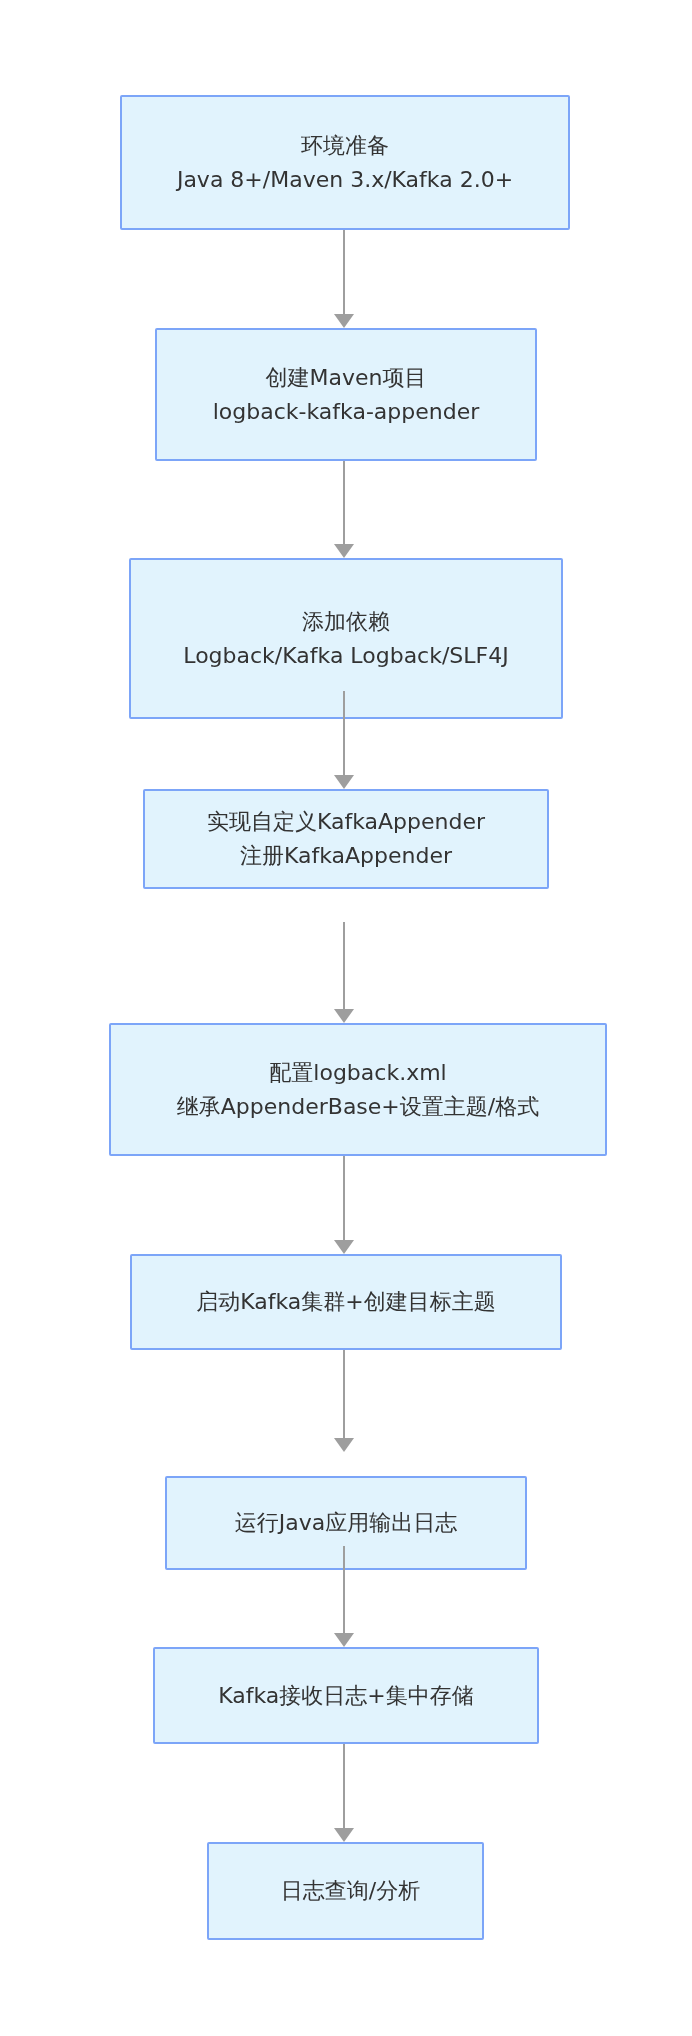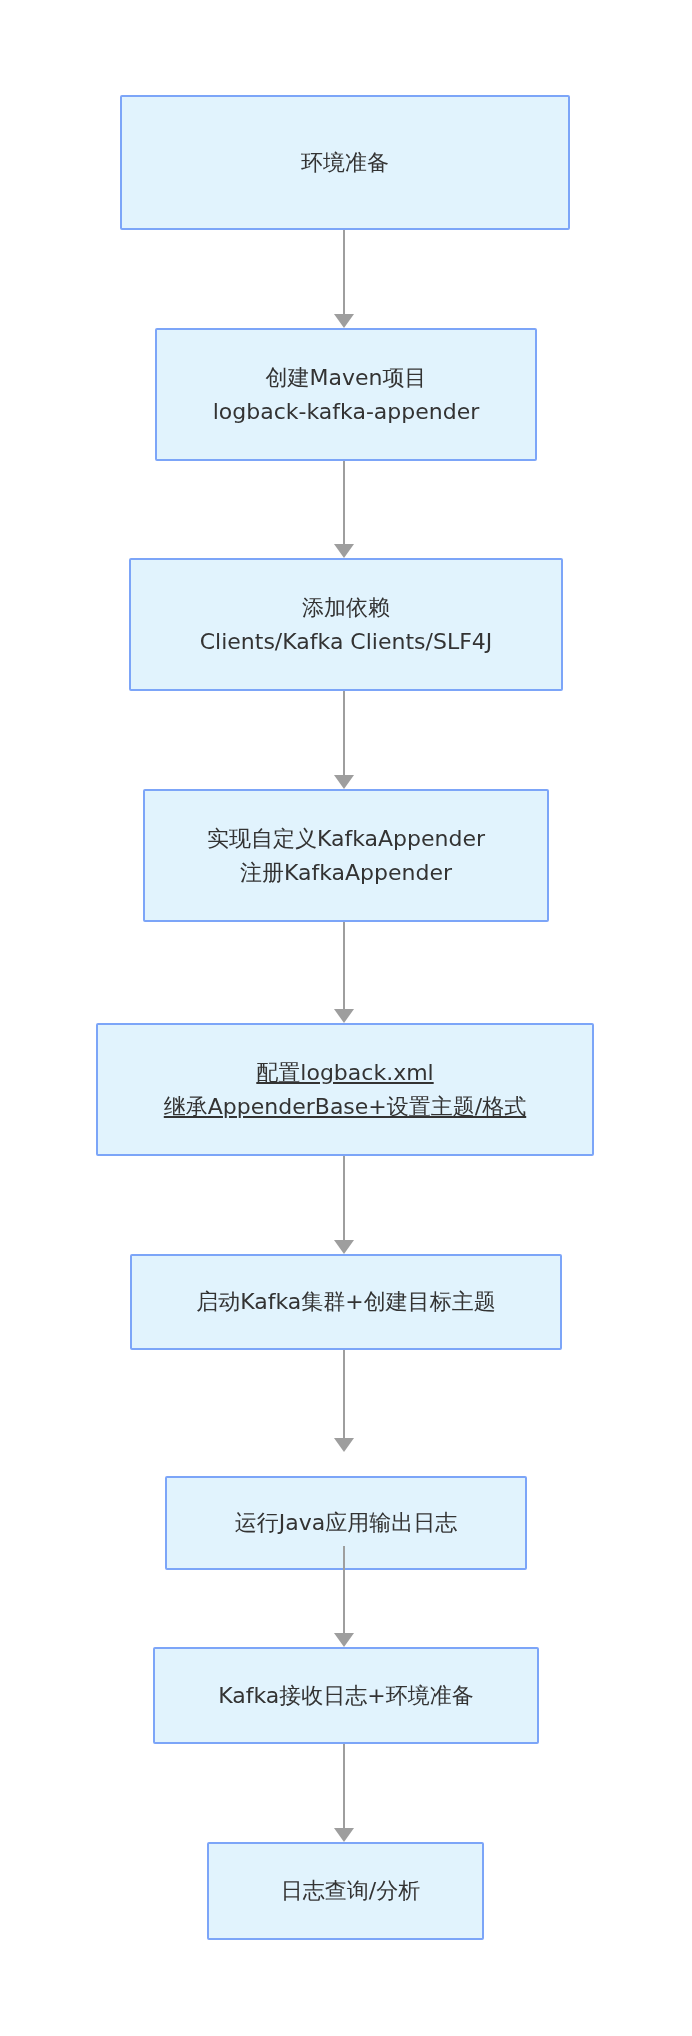--- a/index.html
+++ b/index.html
@@ -38,23 +38,23 @@
     color: var(--text);
     font-size: 22px;
     line-height: 34px;
   }
   .node .line { display: block; white-space: nowrap; }
   .node .line:empty { display: none; }
 
   
   .n1 { left: 120px; top:   95px; width: 450px; height: 135px; }
   .n2 { left: 155px; top:  328px; width: 382px; height: 133px; text-align: right; }
-  .n3 { left: 129px; top:  558px; width: 434px; height: 133px; }
-  .n4 { left: 143px; top:  789px; width: 406px; height: 133px; }
-  .n5 { left:  96px; top: 1023px; width: 498px; height: 133px; text-decoration: underline; }
+  .n3 { left: 129px; top:  558px; width: 434px; height: 161px; }
+  .n4 { left: 143px; top:  789px; width: 406px; height: 100px; }
+  .n5 { left:  109px; top: 1023px; width: 498px; height: 133px; }
   .n6 { left: 130px; top: 1254px; width: 432px; height:  96px; }
   .n7 { left: 165px; top: 1452px; width: 362px; height:  94px; margin-top: 24px; }
   .n8 { left: 153px; top: 1647px; width: 386px; height:  97px; }
   .n9 { left: 207px; top: 1842px; width: 277px; height:  98px; padding-left: 10px; }
 
   .arrow {
     position: absolute;
     left: 334px;
     width: 20px;
     display: flex;
@@ -84,40 +84,41 @@
   .a7 { top: 1546px; height: 101px; }
   .a8 { top: 1744px; height:  98px; }
 </style>
 </head>
 <body>
 
 <div class="canvas">
 
   <div class="node n1">
     <span class="line">环境准备</span>
+    <span class="line">Java 8+/Maven 3.x/Kafka 2.0+</span>
   </div>
 
   <div class="arrow a1">
     <div class="shaft"></div>
     <div class="head"></div>
   </div>
 
   <div class="node n2">
     <span class="line">创建Maven项目</span>
     <span class="line">logback-kafka-appender</span>
   </div>
 
   <div class="arrow a2">
     <div class="shaft"></div>
     <div class="head"></div>
   </div>
 
   <div class="node n3">
     <span class="line">添加依赖</span>
-    <span class="line">Clients/Kafka Clients/SLF4J</span>
+    <span class="line">Logback/Kafka Logback/SLF4J</span>
   </div>
 
   <div class="arrow a3">
     <div class="shaft"></div>
     <div class="head"></div>
   </div>
 
   <div class="node n4">
     <span class="line">实现自定义KafkaAppender</span>
     <span class="line">注册KafkaAppender</span>
@@ -150,21 +151,21 @@
   <div class="node n7">
     <span class="line">运行Java应用输出日志</span>
   </div>
 
   <div class="arrow a7">
     <div class="shaft"></div>
     <div class="head"></div>
   </div>
 
   <div class="node n8">
-    <span class="line">Kafka接收日志+环境准备</span>
+    <span class="line">Kafka接收日志+集中存储</span>
   </div>
 
   <div class="arrow a8">
     <div class="shaft"></div>
     <div class="head"></div>
   </div>
 
   <div class="node n9">
     <span class="line">日志查询/分析</span>
   </div>

